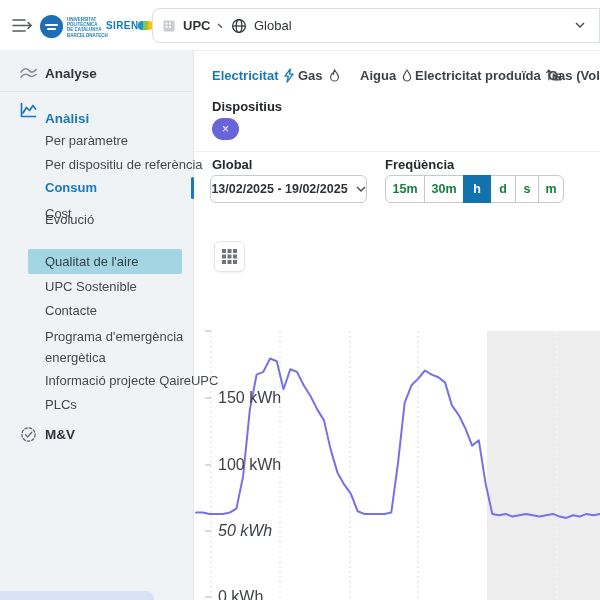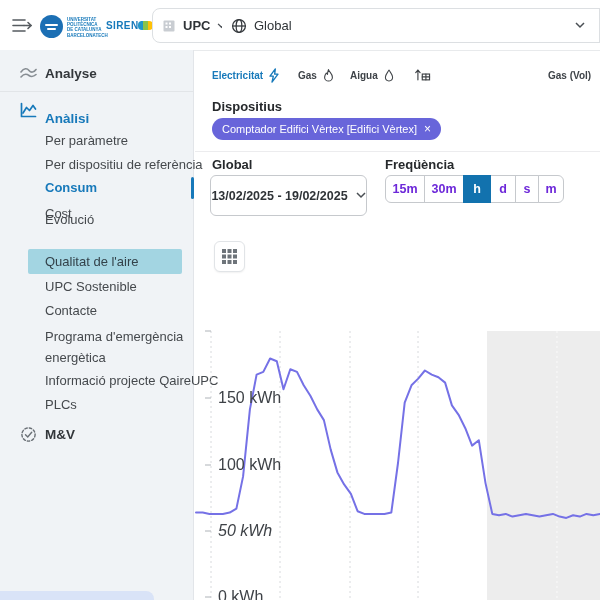--- a/index.html
+++ b/index.html
@@ -24,34 +24,34 @@
   .sidebar{position:absolute;left:0;top:50px;width:194px;height:550px;background:#f0f3f6;border-right:1px solid #e2e5e9;box-sizing:border-box;}
   .snav{position:absolute;left:45px;transform:translateY(-50%);font-size:13px;color:#45494d;white-space:nowrap;cursor:pointer;}
   .snav-head{font-size:13.5px;font-weight:600;color:#33373b;}
   .blue{color:#1779ba !important;font-weight:600;}
   .divider{position:absolute;left:0;top:41px;width:194px;height:1px;background:#e2e5e8;}
   .highlight{position:absolute;left:28px;top:199px;width:154px;height:25px;background:#a3d5e2;border-radius:2px;}
   .active-bar{position:absolute;left:191px;top:127px;width:3px;height:22px;background:#1779ba;border-radius:2px;}
   .two-line{transform:none;line-height:21px;white-space:normal;width:142px;}
   
   .tab{position:absolute;top:66px;height:18px;display:flex;align-items:center;gap:5px;cursor:pointer;
-       font-size:10px;font-weight:600;color:#3e4348;white-space:nowrap;}
+       font-size:13px;font-weight:600;color:#3e4348;white-space:nowrap;}
   .tab.active{color:#1779ba;}
   
   .h-label{position:absolute;font-size:13px;font-weight:700;color:#26292c;}
   .chip{position:absolute;left:212px;top:118px;height:22px;background:#6865da;border-radius:12px;color:#fff;
         display:inline-flex;align-items:center;gap:7px;padding:0 10px;font-size:11px;cursor:pointer;}
   .chip-x{font-size:12px;cursor:pointer;}
   .rule{position:absolute;left:195px;top:151px;width:405px;height:1px;background:#ececee;}
-  .datebox{position:absolute;left:210px;top:175px;width:157px;height:41px;border:1px solid #c6c9cd;border-radius:6px;
+  .datebox{position:absolute;left:210px;top:175px;width:157px;height:28px;border:1px solid #c6c9cd;border-radius:6px;
            box-sizing:border-box;display:flex;align-items:center;justify-content:center;gap:8px;
            font-size:12.5px;font-weight:600;color:#2f3337;background:#fff;cursor:pointer;}
   .freq{position:absolute;left:385px;top:175px;display:flex;}
   .freq button{height:28px;box-sizing:border-box;border:1px solid #c6c9cd;background:#fff;margin-left:-1px;
-               font-family:inherit;font-size:12.5px;font-weight:600;color:#6d28d9;cursor:pointer;padding:0;}
+               font-family:inherit;font-size:12.5px;font-weight:600;color:#15803d;cursor:pointer;padding:0;}
   .freq button:first-child{margin-left:0;border-radius:6px 0 0 6px;}
   .freq button:last-child{border-radius:0 6px 6px 0;}
   .freq button.on{background:#1272ae;border-color:#1272ae;color:#fff;position:relative;z-index:1;}
   .gridbtn{position:absolute;left:214px;top:241px;width:29px;height:29px;border:1px solid #e1e4e7;border-radius:6px;
            background:#fff;box-shadow:0 1px 2px rgba(0,0,0,.06);display:flex;align-items:center;justify-content:center;cursor:pointer;}
   
   .ylab{position:absolute;transform:translateY(-50%);left:218px;font-size:16px;color:#3e4247;}
   .peek{position:absolute;left:0;top:591px;width:154px;height:12px;background:#d9e3f7;border-radius:0 8px 0 0;z-index:5;cursor:pointer;}
   svg{display:block;}
 </style>
@@ -185,48 +185,48 @@
     </span>
   </div>
   <div class="tab" style="left:298px;">
     <span>Gas</span>
     <span>
       <svg width="13" height="15" viewBox="0 0 20 22">
           <path d="M10 2 c1.5 4 6 6.5 6 11.5 a6 6 0 0 1 -12 0 c0-2.6 1.3-4.5 2.6-6.3 .7 1.2 1.9 2 1.9 2 C8.3 6.6 9.3 4.3 10 2z" fill="none" stroke="#3f4347" stroke-width="1.7" stroke-linejoin="round"></path>
         </svg>
     </span>
   </div>
-  <div class="tab" style="left:350px;">
+  <div class="tab" style="left:360px;">
     <span>Aigua</span>
     <span>
       <svg width="12" height="15" viewBox="0 0 20 22">
           <path d="M10 2 C7 7 4 9.5 4 14 a6 6 0 0 0 12 0 C16 9.5 13 7 10 2z" fill="none" stroke="#3f4347" stroke-width="1.7" stroke-linejoin="round"></path>
         </svg>
     </span>
   </div>
   <div class="tab" style="left:415px;">
+    <span>Electricitat produïda</span>
     <span>
       <svg width="16" height="15" viewBox="0 0 22 20">
           <g fill="none" stroke="#3f4347" stroke-width="1.6" stroke-linecap="round">
         <line x1="4" y1="16" x2="4" y2="3"></line>
             <polyline points="1,6 4,2.5 7,6"></polyline>
         <rect x="10" y="8" width="10" height="8"></rect>
             <line x1="15" y1="8" x2="15" y2="16"></line>
             <line x1="10" y1="12" x2="20" y2="12"></line>
           </g>
         </svg>
     </span>
   </div>
   <div class="tab" style="left:548px;">
     <span>Gas (Vol)</span>
   </div>
 
   <div class="h-label" style="left:212px;top:99px;">Dispositius</div>
   <span class="chip">
-    <span>Comptador Edifici Vèrtex [Edifici Vèrtex]</span>
     <span class="chip-x">×</span>
   </span>
   <div class="rule"></div>
 
   <div class="h-label" style="left:212px;top:157px;">Global</div>
   <div class="datebox">
     <span>13/02/2025 - 19/02/2025</span>
     <span>
       <svg width="10" height="7" viewBox="0 0 10 7">
           <polyline points="1,1 5,5 9,1" fill="none" stroke="#4a4f54" stroke-width="1.5"></polyline>

